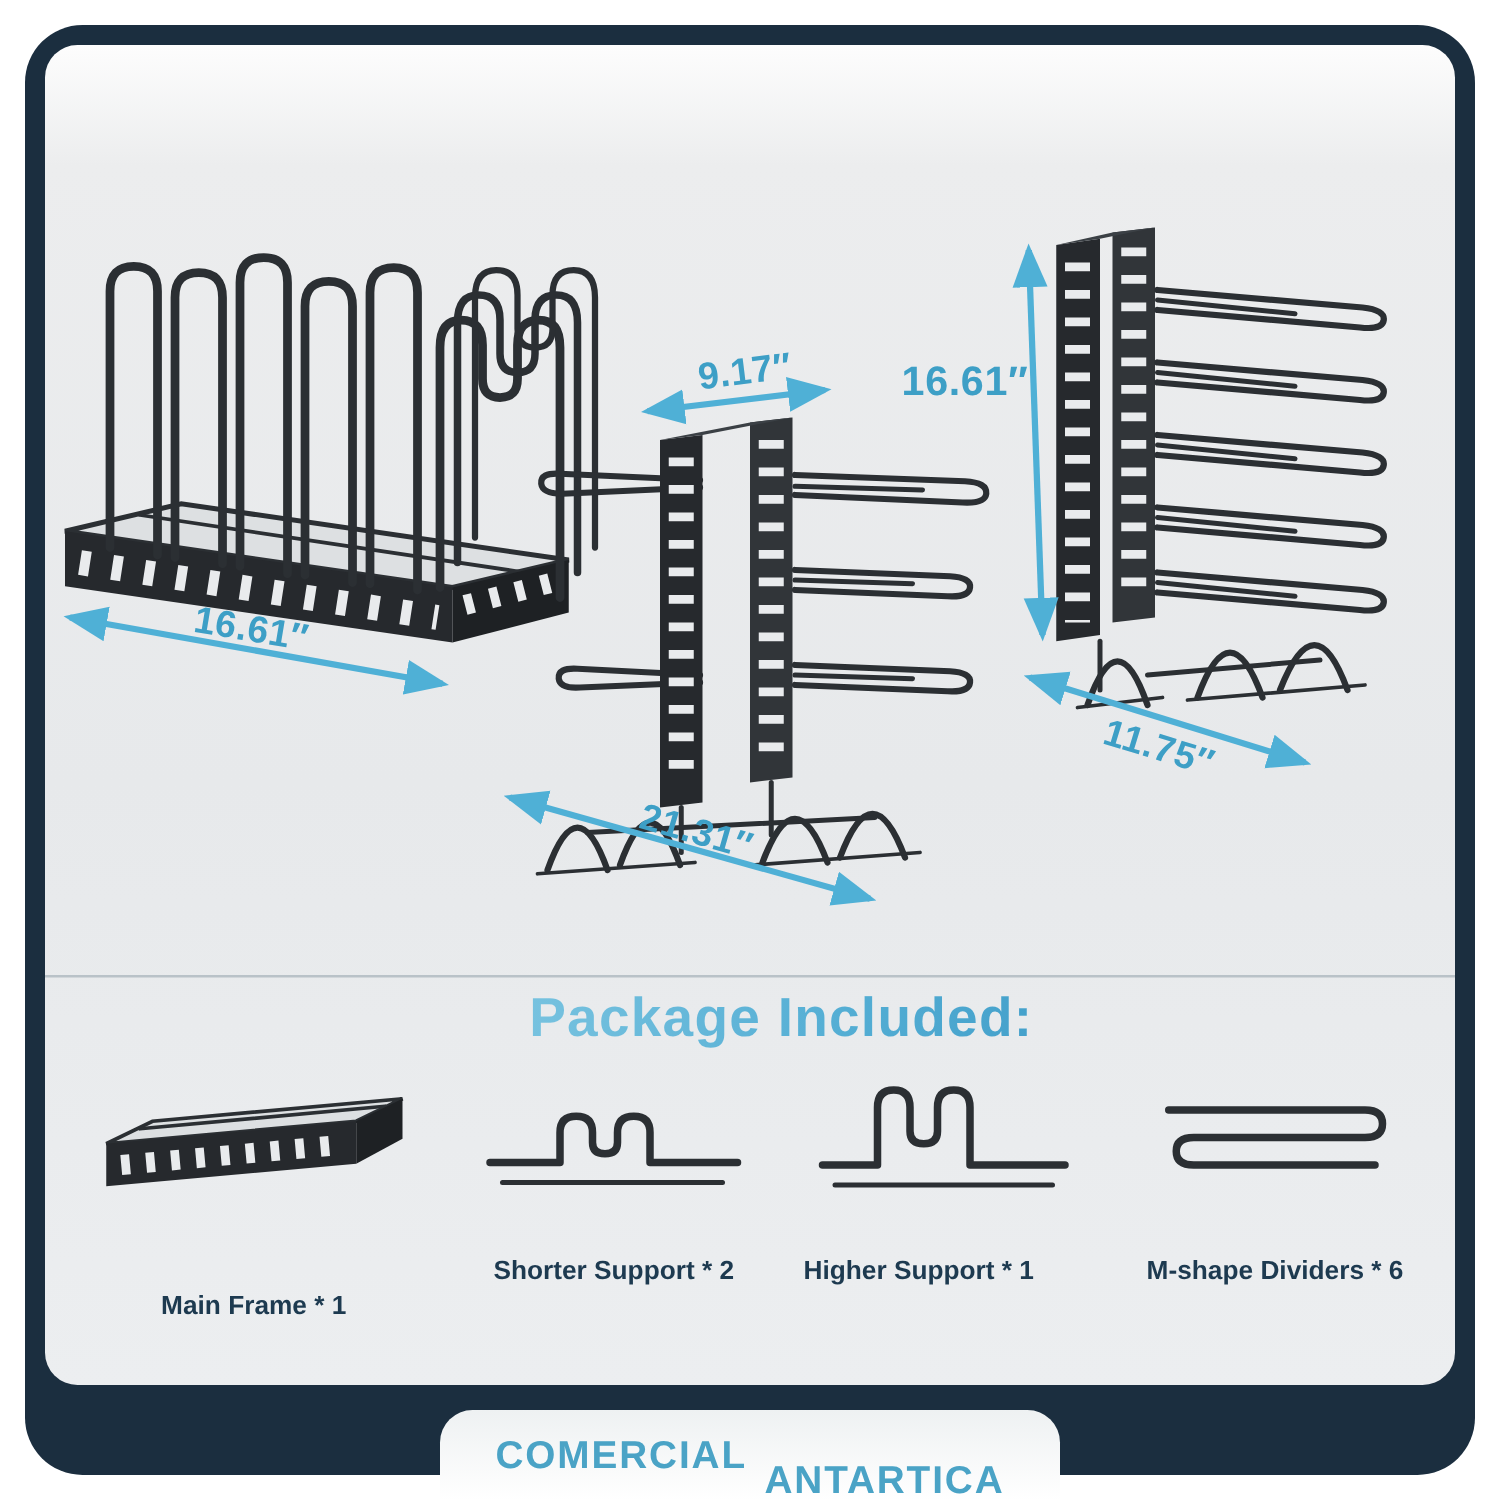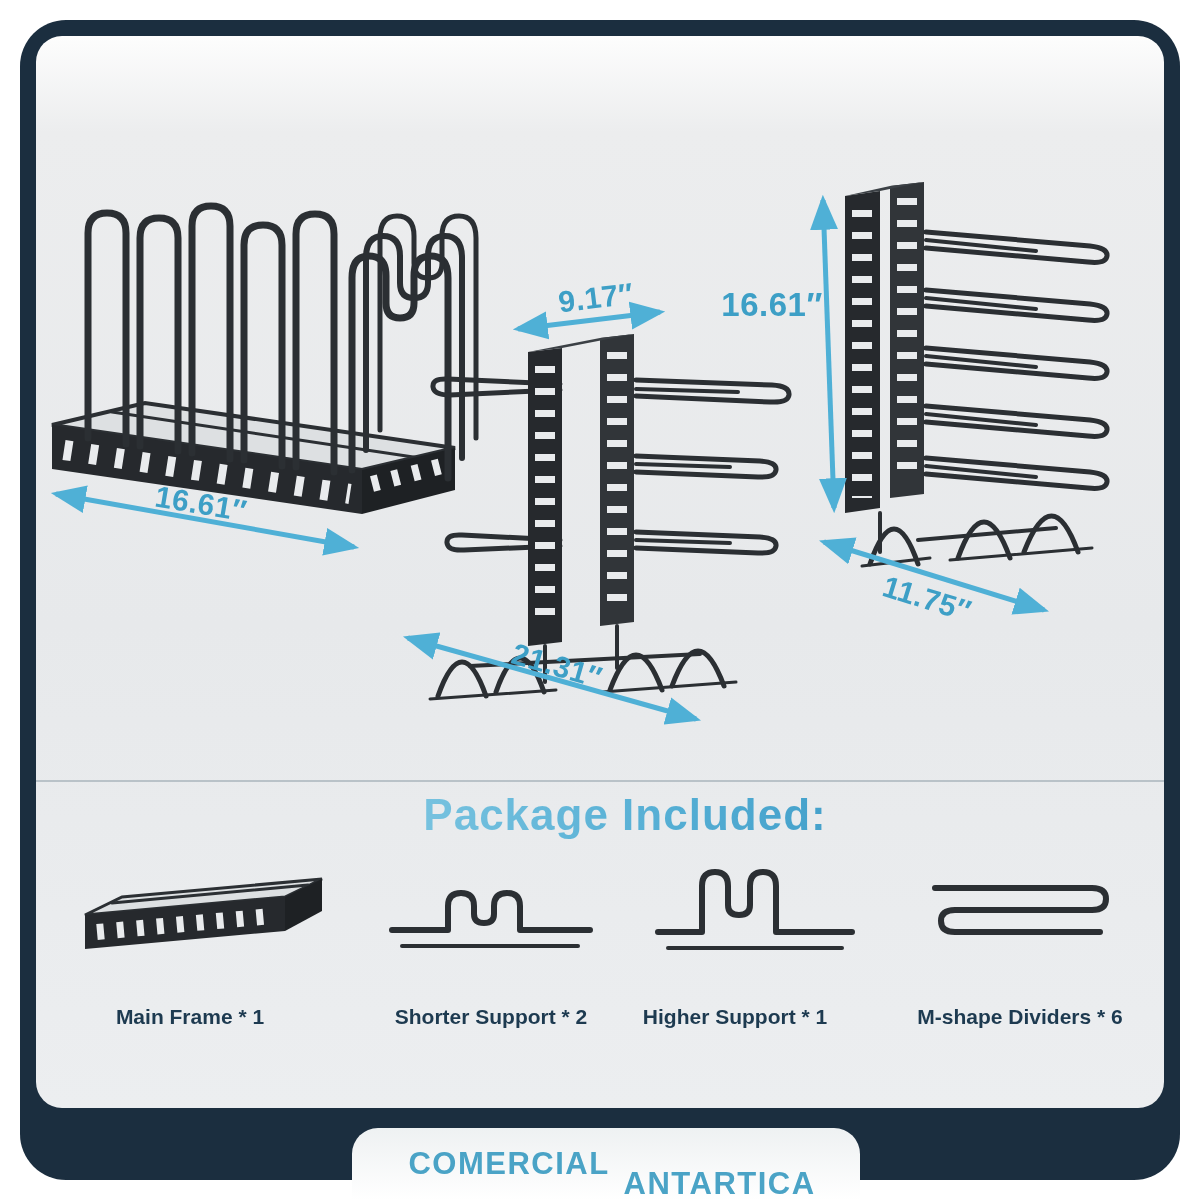--- a/index.html
+++ b/index.html
@@ -21,21 +21,21 @@
   .divider{position:absolute;left:36px;top:780px;width:1128px;height:2px;background:#b9c2c8;}
   .pkg-title{position:absolute;left:0;top:790px;width:1200px;text-align:center;
     font-size:44px;font-weight:800;letter-spacing:1px;color:#54aed4;
     background:linear-gradient(90deg,#8fd0e7 20%,#54aed4 55%,#2f8fbf 85%);
     -webkit-background-clip:text;background-clip:text;padding-left:25px;-webkit-text-fill-color:transparent;}
   .pkg-label{position:absolute;top:1005px;font-size:21px;font-weight:bold;
     color:#1d3a50;text-align:center;width:260px;}
   .footer-tab{position:absolute;left:352px;top:1128px;width:496px;height:72px;
     background:linear-gradient(180deg,#eef1f2,#ffffff);border-radius:26px 26px 0 0;
     display:flex;align-items:center;justify-content:center;gap:14px;
-    font-size:31px;letter-spacing:1.5px;color:#4aa3c6;padding-left:12px;}
+    font-size:31px;letter-spacing:1.5px;color:#4aa3c6;}
   .brand-light{font-weight:600;}
   .brand-bold{font-weight:800;margin-top:40px;}
 </style>
 </head>
 <body>
 
 <div class="page">
   <div class="frame"></div>
   <div class="panel"></div>
 
@@ -143,21 +143,21 @@
 
   <div class="dim-label" style="left:136px;top:487px;width:130px;transform:rotate(9.5deg);">16.61″</div>
   <div class="dim-label" style="left:536px;top:281px;width:120px;transform:rotate(-7deg);">9.17″</div>
   <div class="dim-label" style="left:492px;top:649px;width:130px;transform:rotate(16deg);">21.31″</div>
   <div class="dim-label dim-big" style="left:712px;top:286px;width:120px;">16.61″</div>
   <div class="dim-label" style="left:862px;top:582px;width:130px;transform:rotate(17deg);">11.75″</div>
 
   <div class="divider"></div>
   <div class="pkg-title">Package Included:</div>
 
-  <div class="pkg-label" style="left:60px;">Main Frame * 1</div>
+  <div class="pkg-label" style="left:73px;margin-top:28px;">Main Frame * 1</div>
   <div class="pkg-label" style="left:361px;">Shorter Support * 2</div>
   <div class="pkg-label" style="left:605px;">Higher Support * 1</div>
   <div class="pkg-label" style="left:890px;">M-shape Dividers * 6</div>
 
   <div class="footer-tab">
     <span class="brand-light">COMERCIAL</span>
     <span class="brand-bold">ANTARTICA</span>
   </div>
 </div>
 

